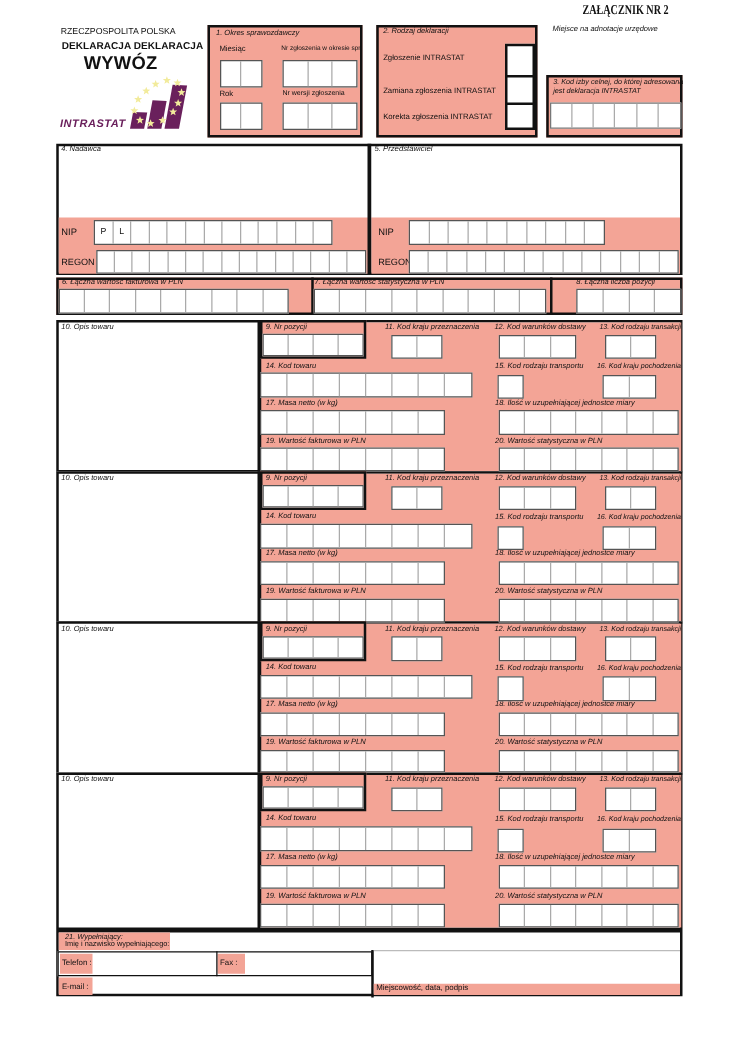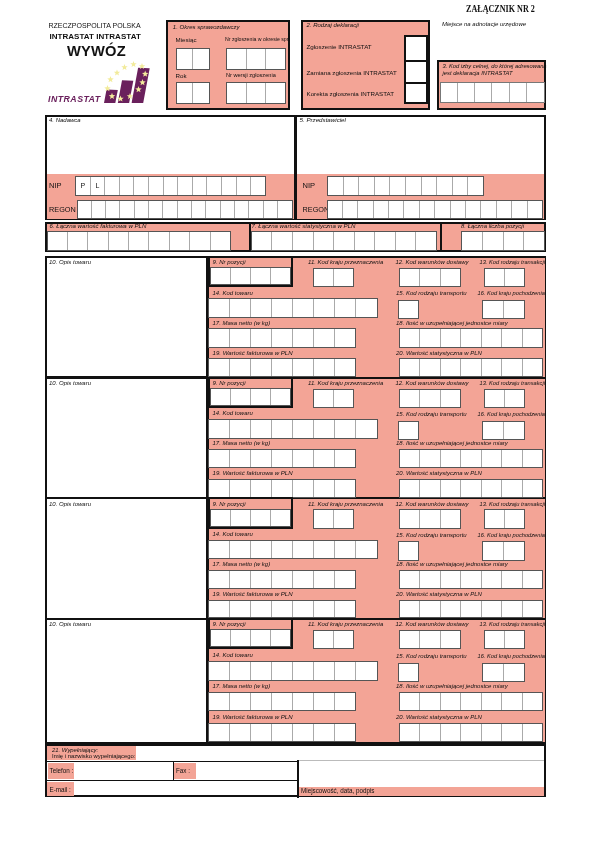--- a/index.html
+++ b/index.html
@@ -10,21 +10,21 @@
 .cells i{flex:1;border-left:1px solid #aaa;font-style:normal;font-size:7px;color:#111;display:flex;align-items:center;justify-content:center}
 .cells i:first-child{border-left:none}
 .box{position:absolute;border:2px solid #111}
 .pink{background:#f3a496}
 </style></head><body>
 
 <div class="ab" style="left:465.5px;top:3px;font-size:10.8px;font-family:'Liberation Serif',serif;font-weight:bold;transform:scaleX(0.75);transform-origin:left top">ZAŁĄCZNIK NR 2</div>
 
 <div class="ab" style="left:48.5px;top:22.3px;font-size:7px;letter-spacing:0px">RZECZPOSPOLITA POLSKA</div>
 
-<div class="ab" style="left:49.4px;top:32.8px;font-size:8px;font-weight:bold;letter-spacing:0.05px">INTRASTAT INTRASTAT</div>
+<div class="ab" style="left:49.4px;top:32.8px;font-size:8px;font-weight:bold;letter-spacing:0.05px">DEKLARACJA DEKLARACJA</div>
 
 <div class="ab" style="left:67px;top:44.3px;font-size:14.7px;font-weight:bold;letter-spacing:0.2px">WYWÓZ</div>
 
 <svg class="ab" style="left:0;top:0" width="170" height="115" viewBox="0 0 170 115">
 <text x="48" y="101.8" font-size="8.8" font-style="italic" font-weight="bold" fill="#6a205c" letter-spacing="0.45">INTRASTAT</text>
 
 <polygon points="106.5,89.5 117.8,90.0 115.3,103.0 104.0,103.0" fill="#6a205c"></polygon>
 
 <polygon points="122.0,80.2 133.3,80.7 129.1,103.0 117.8,103.0" fill="#6a205c"></polygon>
 

